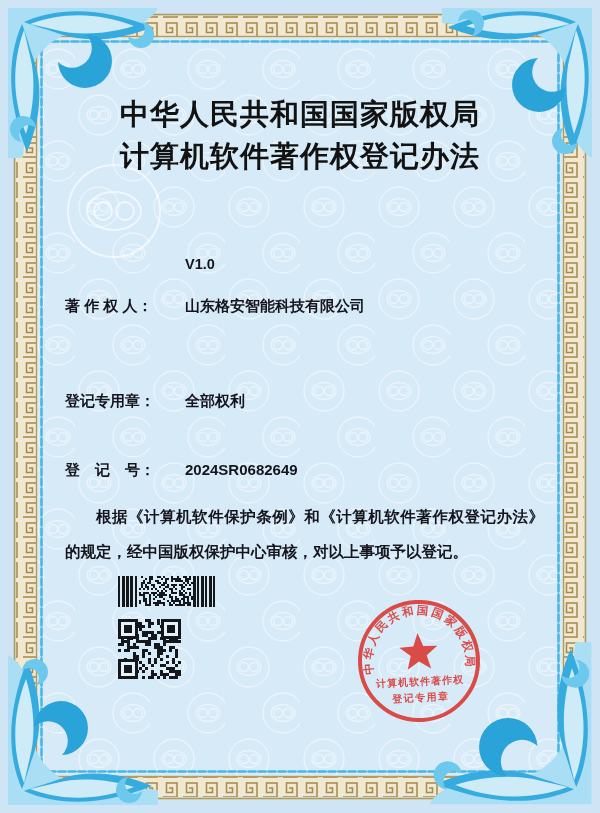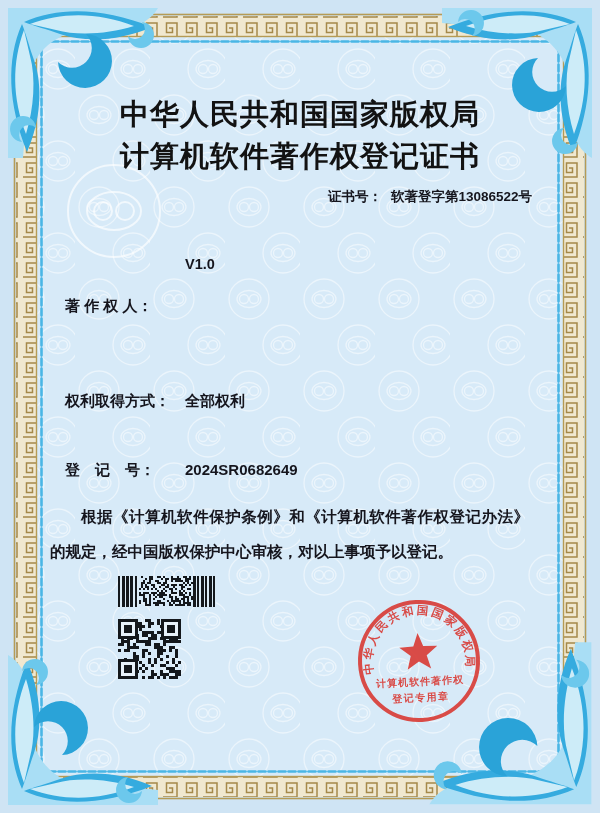--- a/index.html
+++ b/index.html
@@ -8,21 +8,21 @@
   .bg-svg{position:absolute;left:0;top:0;}
   .abs{position:absolute;}
   .title{left:0;width:600px;text-align:center;color:#121212;
          font-family:"Liberation Serif","DejaVu Serif",serif;font-weight:900;
          font-size:29px;letter-spacing:1px;white-space:nowrap;}
   .certno{top:188px;right:68px;font-size:13.5px;font-weight:bold;color:#15151d;display:flex;gap:9px;white-space:nowrap;}
   .frow{left:0;width:600px;height:22px;color:#15151d;font-weight:bold;font-size:15px;white-space:nowrap;}
   .flabel{position:absolute;left:65px;}
   .fvalue{position:absolute;left:185px;}
   .version{left:185px;font-weight:bold;font-size:14.5px;color:#15151d;}
-  .statement{left:50px;top:499px;width:479px;font-size:15.5px;font-weight:bold;color:#15151d;
+  .statement{left:65px;top:499px;width:479px;font-size:15.5px;font-weight:bold;color:#15151d;
              line-height:35px;text-indent:2em;text-align:justify;
              font-family:"Liberation Serif","DejaVu Serif",serif;}
   .barcode{left:118px;top:576px;width:98px;height:31px;background:#fff0;display:flex;}
   .bc-bars-l{width:21px;height:31px;background:repeating-linear-gradient(90deg,#14181c 0 2.5px,#dcecf7 2.5px 4px,#14181c 4px 7px,#dcecf7 7px 8.5px);}
   .bc-bars-r{width:23px;height:31px;background:repeating-linear-gradient(90deg,#14181c 0 3px,#dcecf7 3px 4.5px,#14181c 4.5px 6px,#dcecf7 6px 8px);}
   .bc-mid{position:relative;width:54px;height:31px;}
   .qr{left:118px;top:619px;width:63px;height:60px;}
   .noise{position:absolute;left:0;top:0;}
   .noise i{position:absolute;background:#14181c;}
   .finder{position:absolute;width:20px;height:20px;border:3px solid #14181c;box-sizing:border-box;background:#e8f2fa;}
@@ -85,35 +85,32 @@
         <circle cx="125" cy="211" r="9"></circle>
     </g>
 
     <use href="#orn"></use>
     <use href="#orn" transform="translate(600,0) rotate(90)"></use>
     <use href="#orn" transform="translate(0,813) rotate(-90)"></use>
     <use href="#orn" transform="translate(600,813) rotate(180) scale(1.08)"></use>
   </svg>
 
   <div class="abs title" style="top:95px;">中华人民共和国国家版权局</div>
-  <div class="abs title" style="top:137px;">计算机软件著作权登记证书</div>
-
-  <div class="abs certno">
-    <span>证书号：</span>
-    <span>软著登字第13086522号</span>
-  </div>
+  <div class="abs title" style="top:137px;">计算机软件著作权登记办法</div>
+
 
   <div class="abs version" style="top:256px;">V1.0</div>
 
   <div class="abs frow" style="top:297px;">
     <span class="flabel">著 作 权 人：</span>
+    <span class="fvalue">山东格安智能科技有限公司</span>
   </div>
 
   <div class="abs frow" style="top:392px;">
-    <span class="flabel">权利取得方式：</span>
+    <span class="flabel">登记专用章：</span>
     <span class="fvalue">全部权利</span>
   </div>
 
 
   <div class="abs frow" style="top:461px;">
     <span class="flabel">登　记　号：</span>
     <span class="fvalue">2024SR0682649</span>
   </div>
 
   <div class="abs statement">根据《计算机软件保护条例》和《计算机软件著作权登记办法》的规定，经中国版权保护中心审核，对以上事项予以登记。</div>

